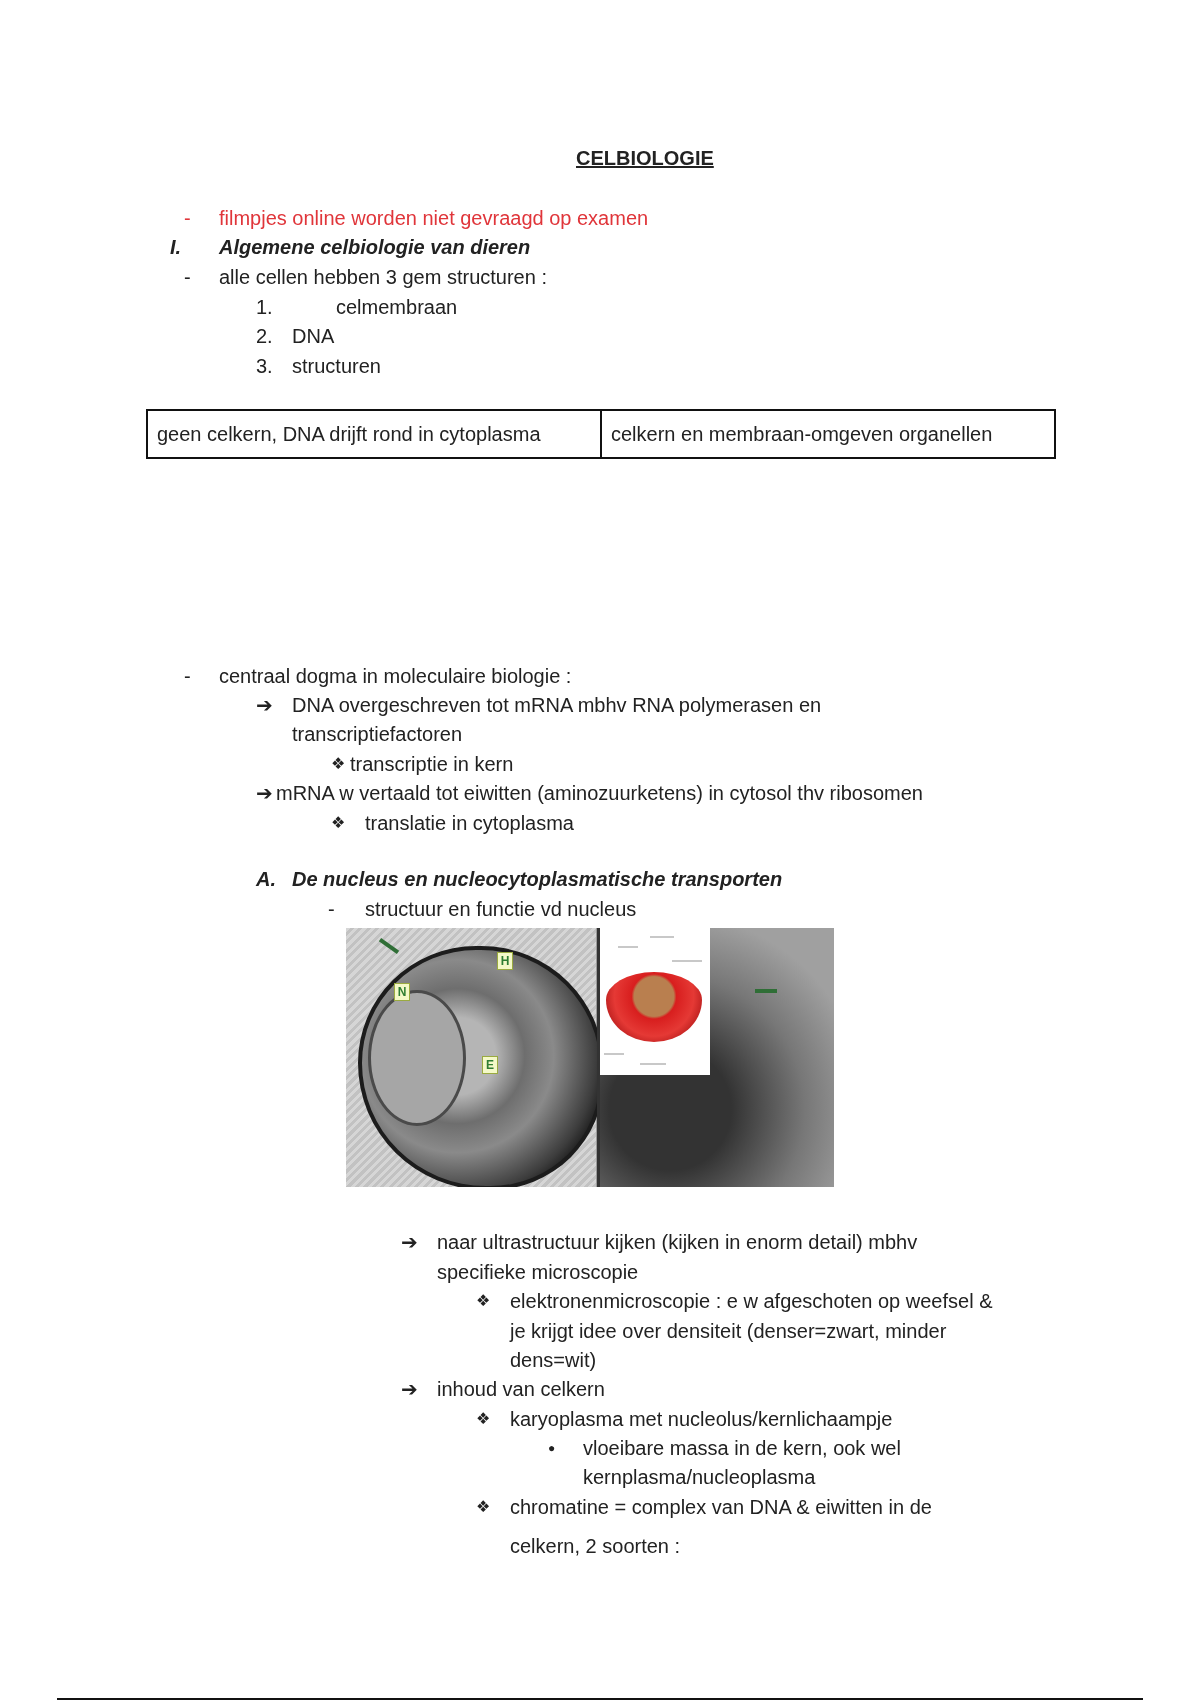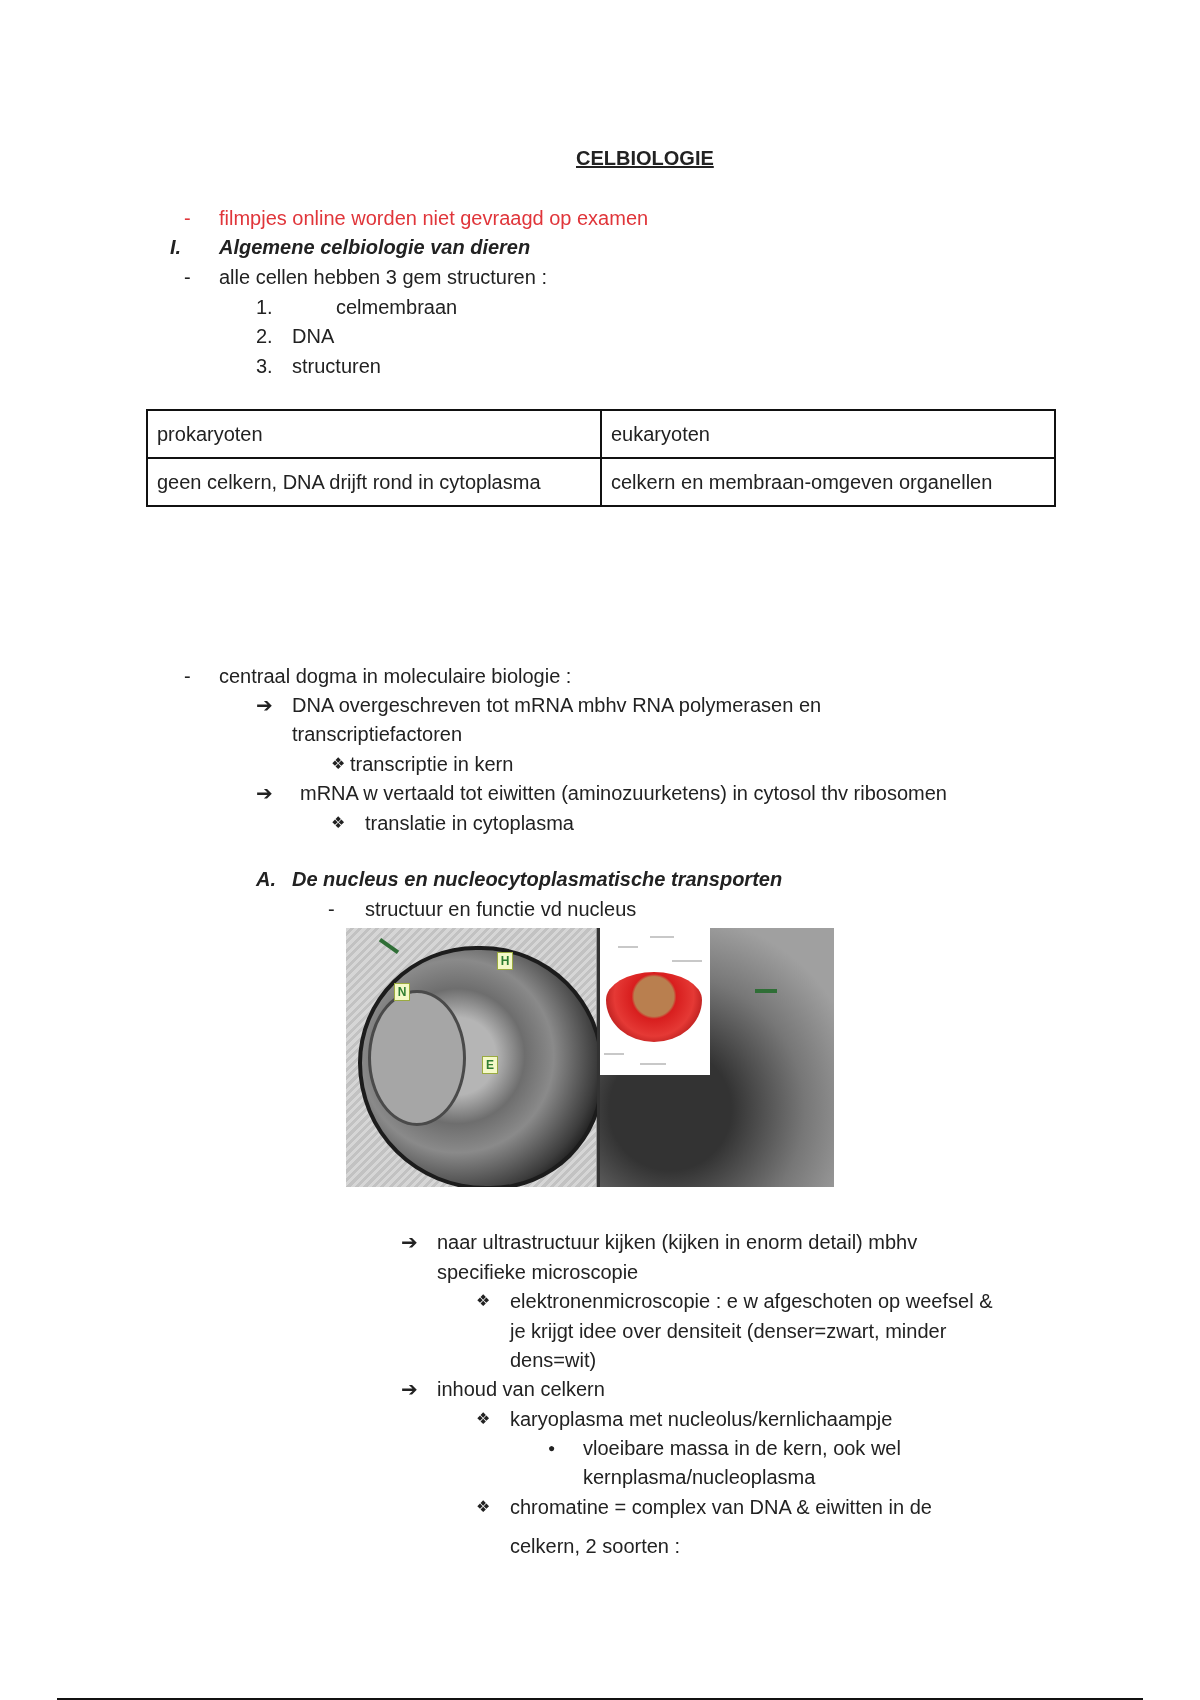--- a/index.html
+++ b/index.html
@@ -50,42 +50,38 @@
 
 <div class="mk" style="left:256px; top:294px;">1.</div>
 <div class="t" style="left:292px; top:294px;margin-left:44px;">celmembraan</div>
 <div class="mk" style="left:256px; top:323px;">2.</div>
 <div class="t" style="left:292px; top:323px;">DNA</div>
 <div class="mk" style="left:256px; top:353px;">3.</div>
 <div class="t" style="left:292px; top:353px;">structuren</div>
 
 <table class="cmp">
   <tbody>
-      <tr>
-    <td>prokaryoten</td>
-    <td>eukaryoten</td>
-  </tr>
   <tr>
     <td>geen celkern, DNA drijft rond in cytoplasma</td>
     <td>celkern en membraan-omgeven organellen</td>
   </tr>
 </tbody>
   </table>
 
 <div class="mk" style="left:184px; top:663px;">-</div>
 <div class="t" style="left:219px; top:663px;">centraal dogma in moleculaire biologie :</div>
 
 <div class="mk" style="left:256px; top:692px;">➔</div>
 <div class="t" style="left:292px; top:692px;">DNA overgeschreven tot mRNA mbhv RNA polymerasen en</div>
 <div class="t" style="left:292px; top:721px;">transcriptiefactoren</div>
 <div class="mk" style="left:331px; top:751px; font-size:16px;">❖</div>
 <div class="t" style="left:350px; top:751px;">transcriptie in kern</div>
 
 <div class="mk" style="left:256px; top:780px;">➔</div>
-<div class="t" style="left:300px; top:780px;text-align:center;">mRNA w vertaald tot eiwitten (aminozuurketens) in cytosol thv ribosomen</div>
+<div class="t" style="left:276px; top:780px;text-align:center;">mRNA w vertaald tot eiwitten (aminozuurketens) in cytosol thv ribosomen</div>
 <div class="mk" style="left:331px; top:810px; font-size:16px;">❖</div>
 <div class="t" style="left:365px; top:810px;">translatie in cytoplasma</div>
 
 <div class="mk bi" style="left:256px; top:866px;">A.</div>
 <div class="t bi" style="left:292px; top:866px;">De nucleus en nucleocytoplasmatische transporten</div>
 <div class="mk" style="left:328px; top:896px;">-</div>
 <div class="t" style="left:365px; top:896px;">structuur en functie vd nucleus</div>
 
 <div class="fig">
   <div class="em1">

